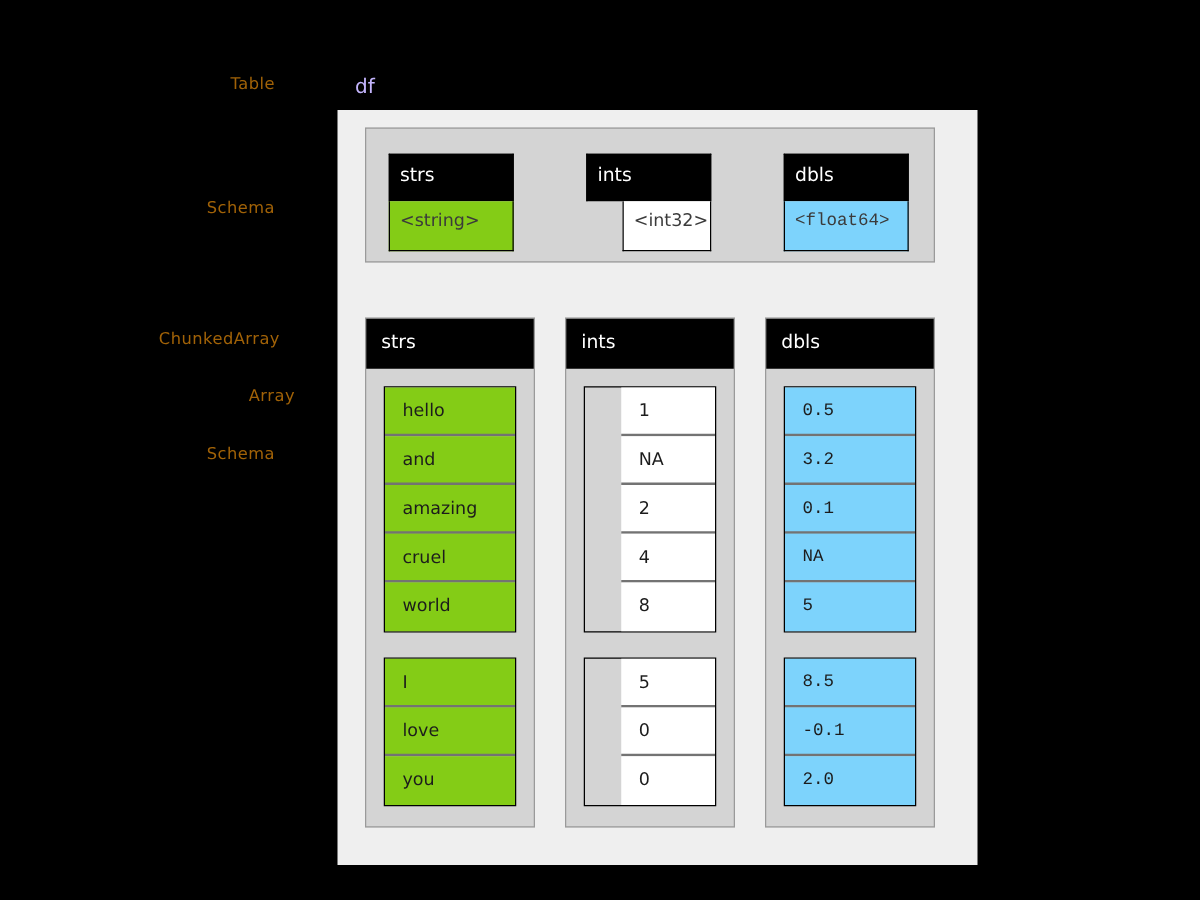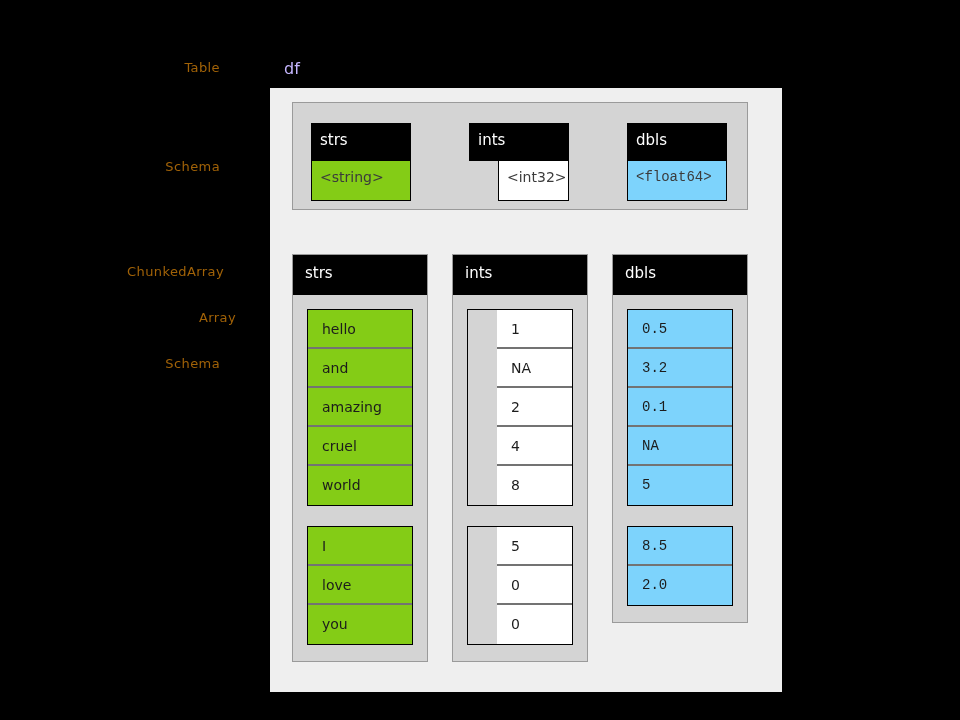--- a/index.html
+++ b/index.html
@@ -175,20 +175,21 @@
         <div class="col-body">
           <div class="chunk">
             <div class="cell">0.5</div>
             <div class="cell">3.2</div>
             <div class="cell">0.1</div>
             <div class="cell">NA</div>
             <div class="cell">5</div>
           </div>
           <div class="chunk">
             <div class="cell">8.5</div>
+            <div class="cell">-0.1</div>
             <div class="cell">2.0</div>
           </div>
         </div>
       </div>
 
     </div>
   </div>
 </div>
 
 </body></html>

